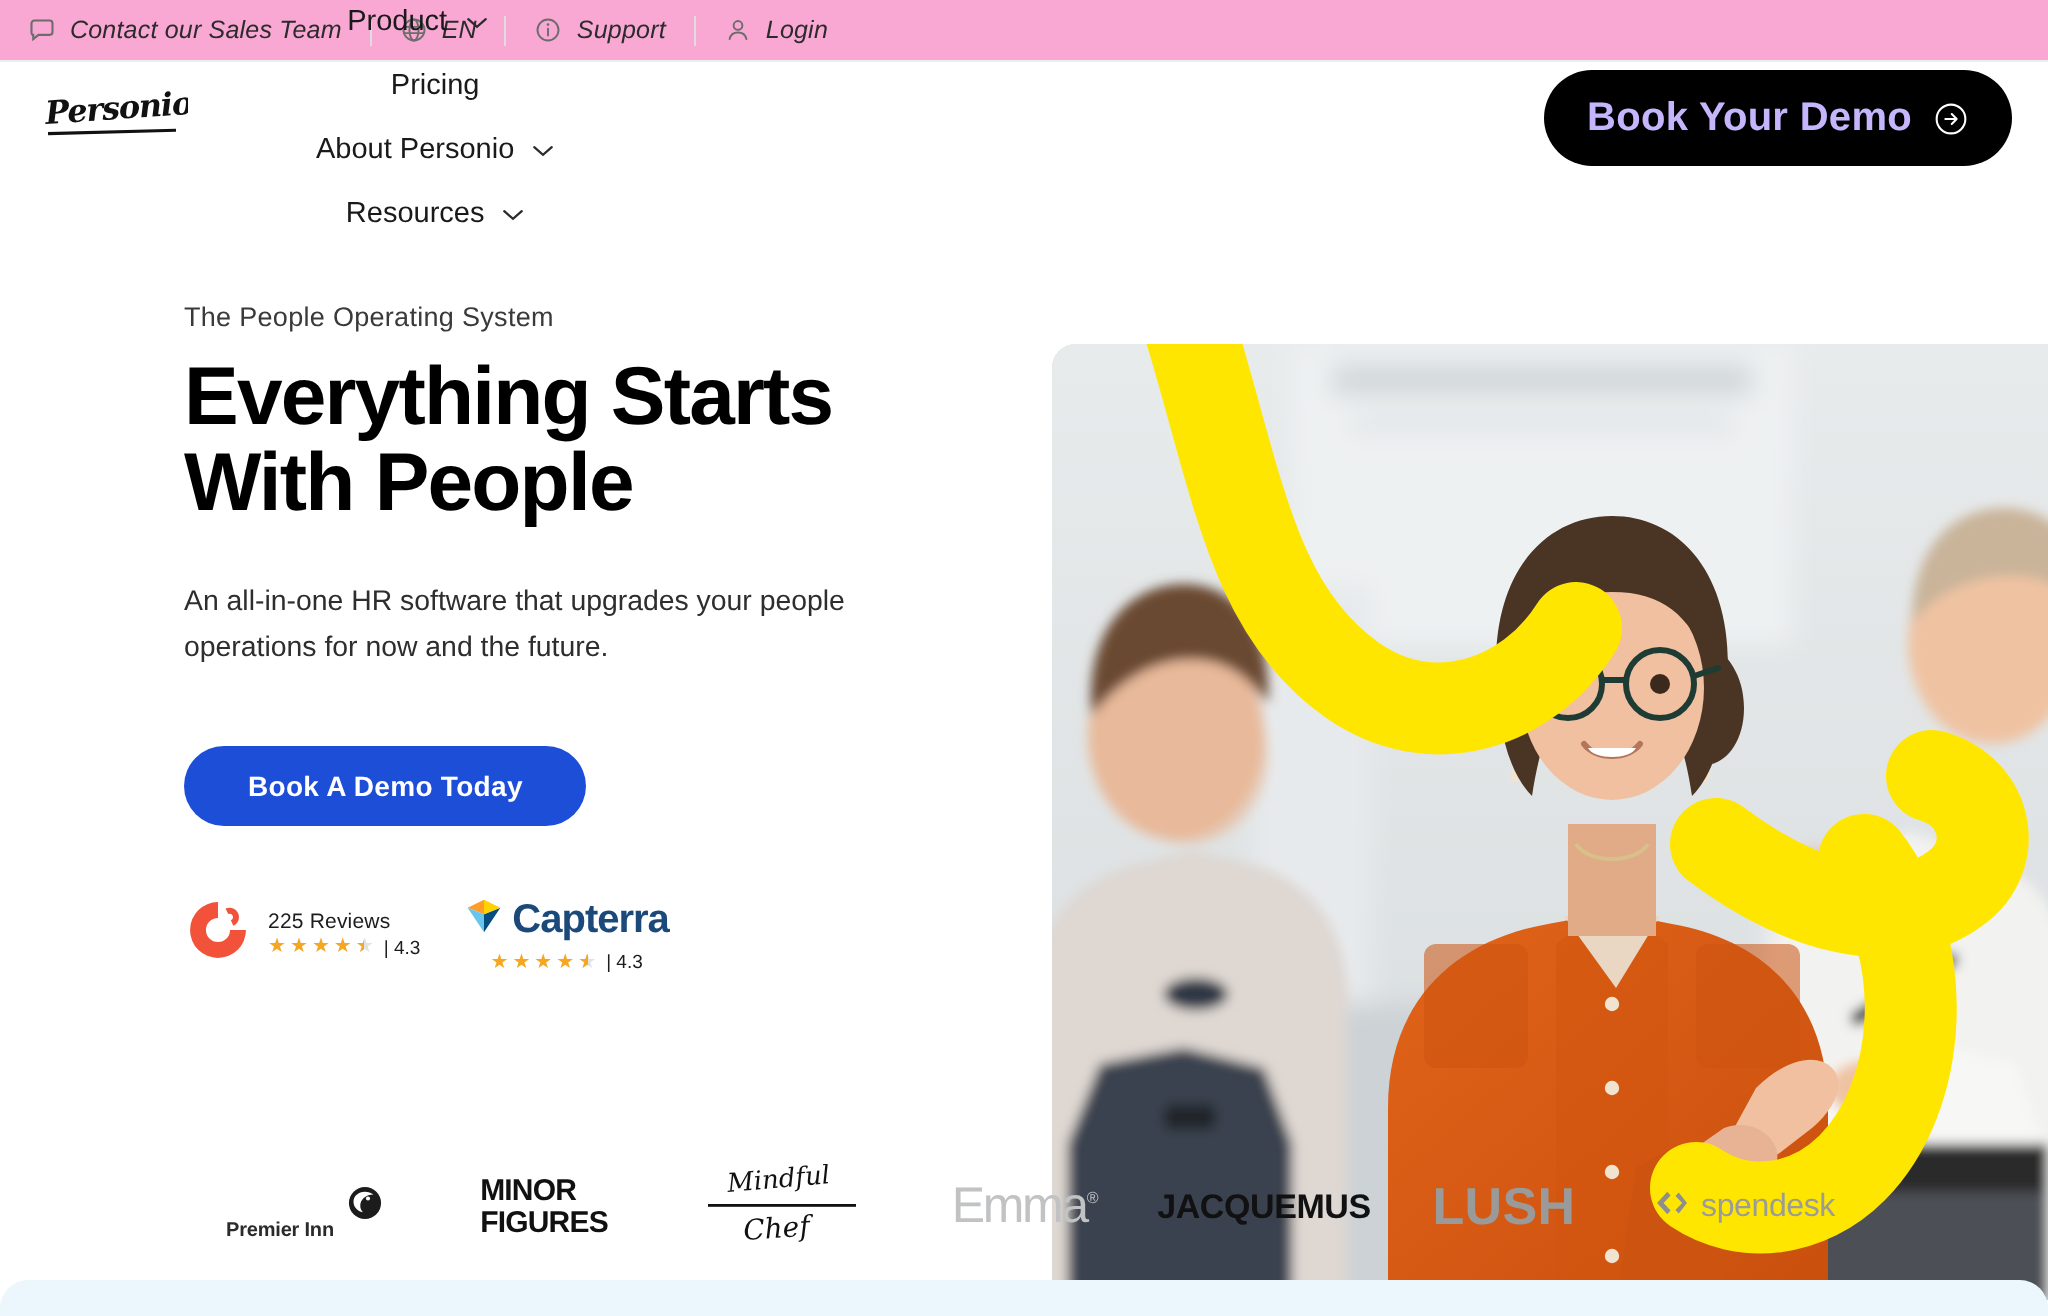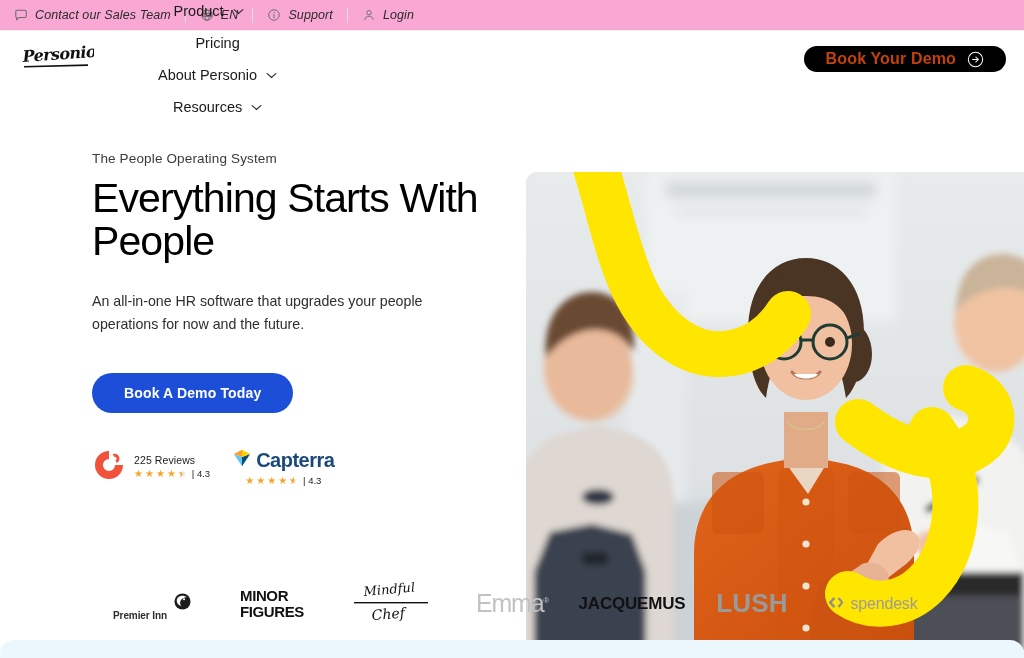--- a/index.html
+++ b/index.html
@@ -46,41 +46,41 @@
   .nav-link {
     display: flex; align-items: center; gap: 9px;
     font-size: 14.5px; color: #1a1a1a;
     padding: 0 18px; height: 32px; white-space: nowrap;
   }
   .nav-link:first-child { padding-left: 0; }
   .chev { color: #2b2b2b; display: flex; }
   .nav-spacer { flex: 1; }
   .demo-btn {
     display: flex; align-items: center; gap: 11px;
-    background: #000; color: #c2410c;
+    background: #000; color: #c4b5fd;
     border-radius: 999px;
-    height: 26px; padding: 0 22px;
-    font-size: 16px; font-weight: bold; letter-spacing: .15px;
+    height: 48px; padding: 0 22px;
+    font-size: 20px; font-weight: bold; letter-spacing: .15px;
     white-space: nowrap;
   }
   .demo-btn .arrow-circ { display: flex; align-items: center; }
 
   
   .hero { position: relative; height: 478px; }
   .hero-left {
     position: absolute; left: 0; top: 0;
     width: 520px; height: 478px;
     padding: 64px 0 0 92px;
   }
   .eyebrow {
     font-size: 13.5px; color: #3a3a3a; letter-spacing: .15px;
     margin-bottom: 11px;
   }
   .hero-title {
-    font-size: 41px; font-weight: normal; color: #000;
+    font-size: 41px; font-weight: bold; color: #000;
     line-height: 1.05; letter-spacing: -.9px;
     max-width: 390px;
   }
   .hero-sub {
     margin-top: 27px;
     font-size: 14.2px; color: #2e2e2e; line-height: 1.62;
     max-width: 388px;
   }
   .hero-cta {
     margin-top: 37px;

